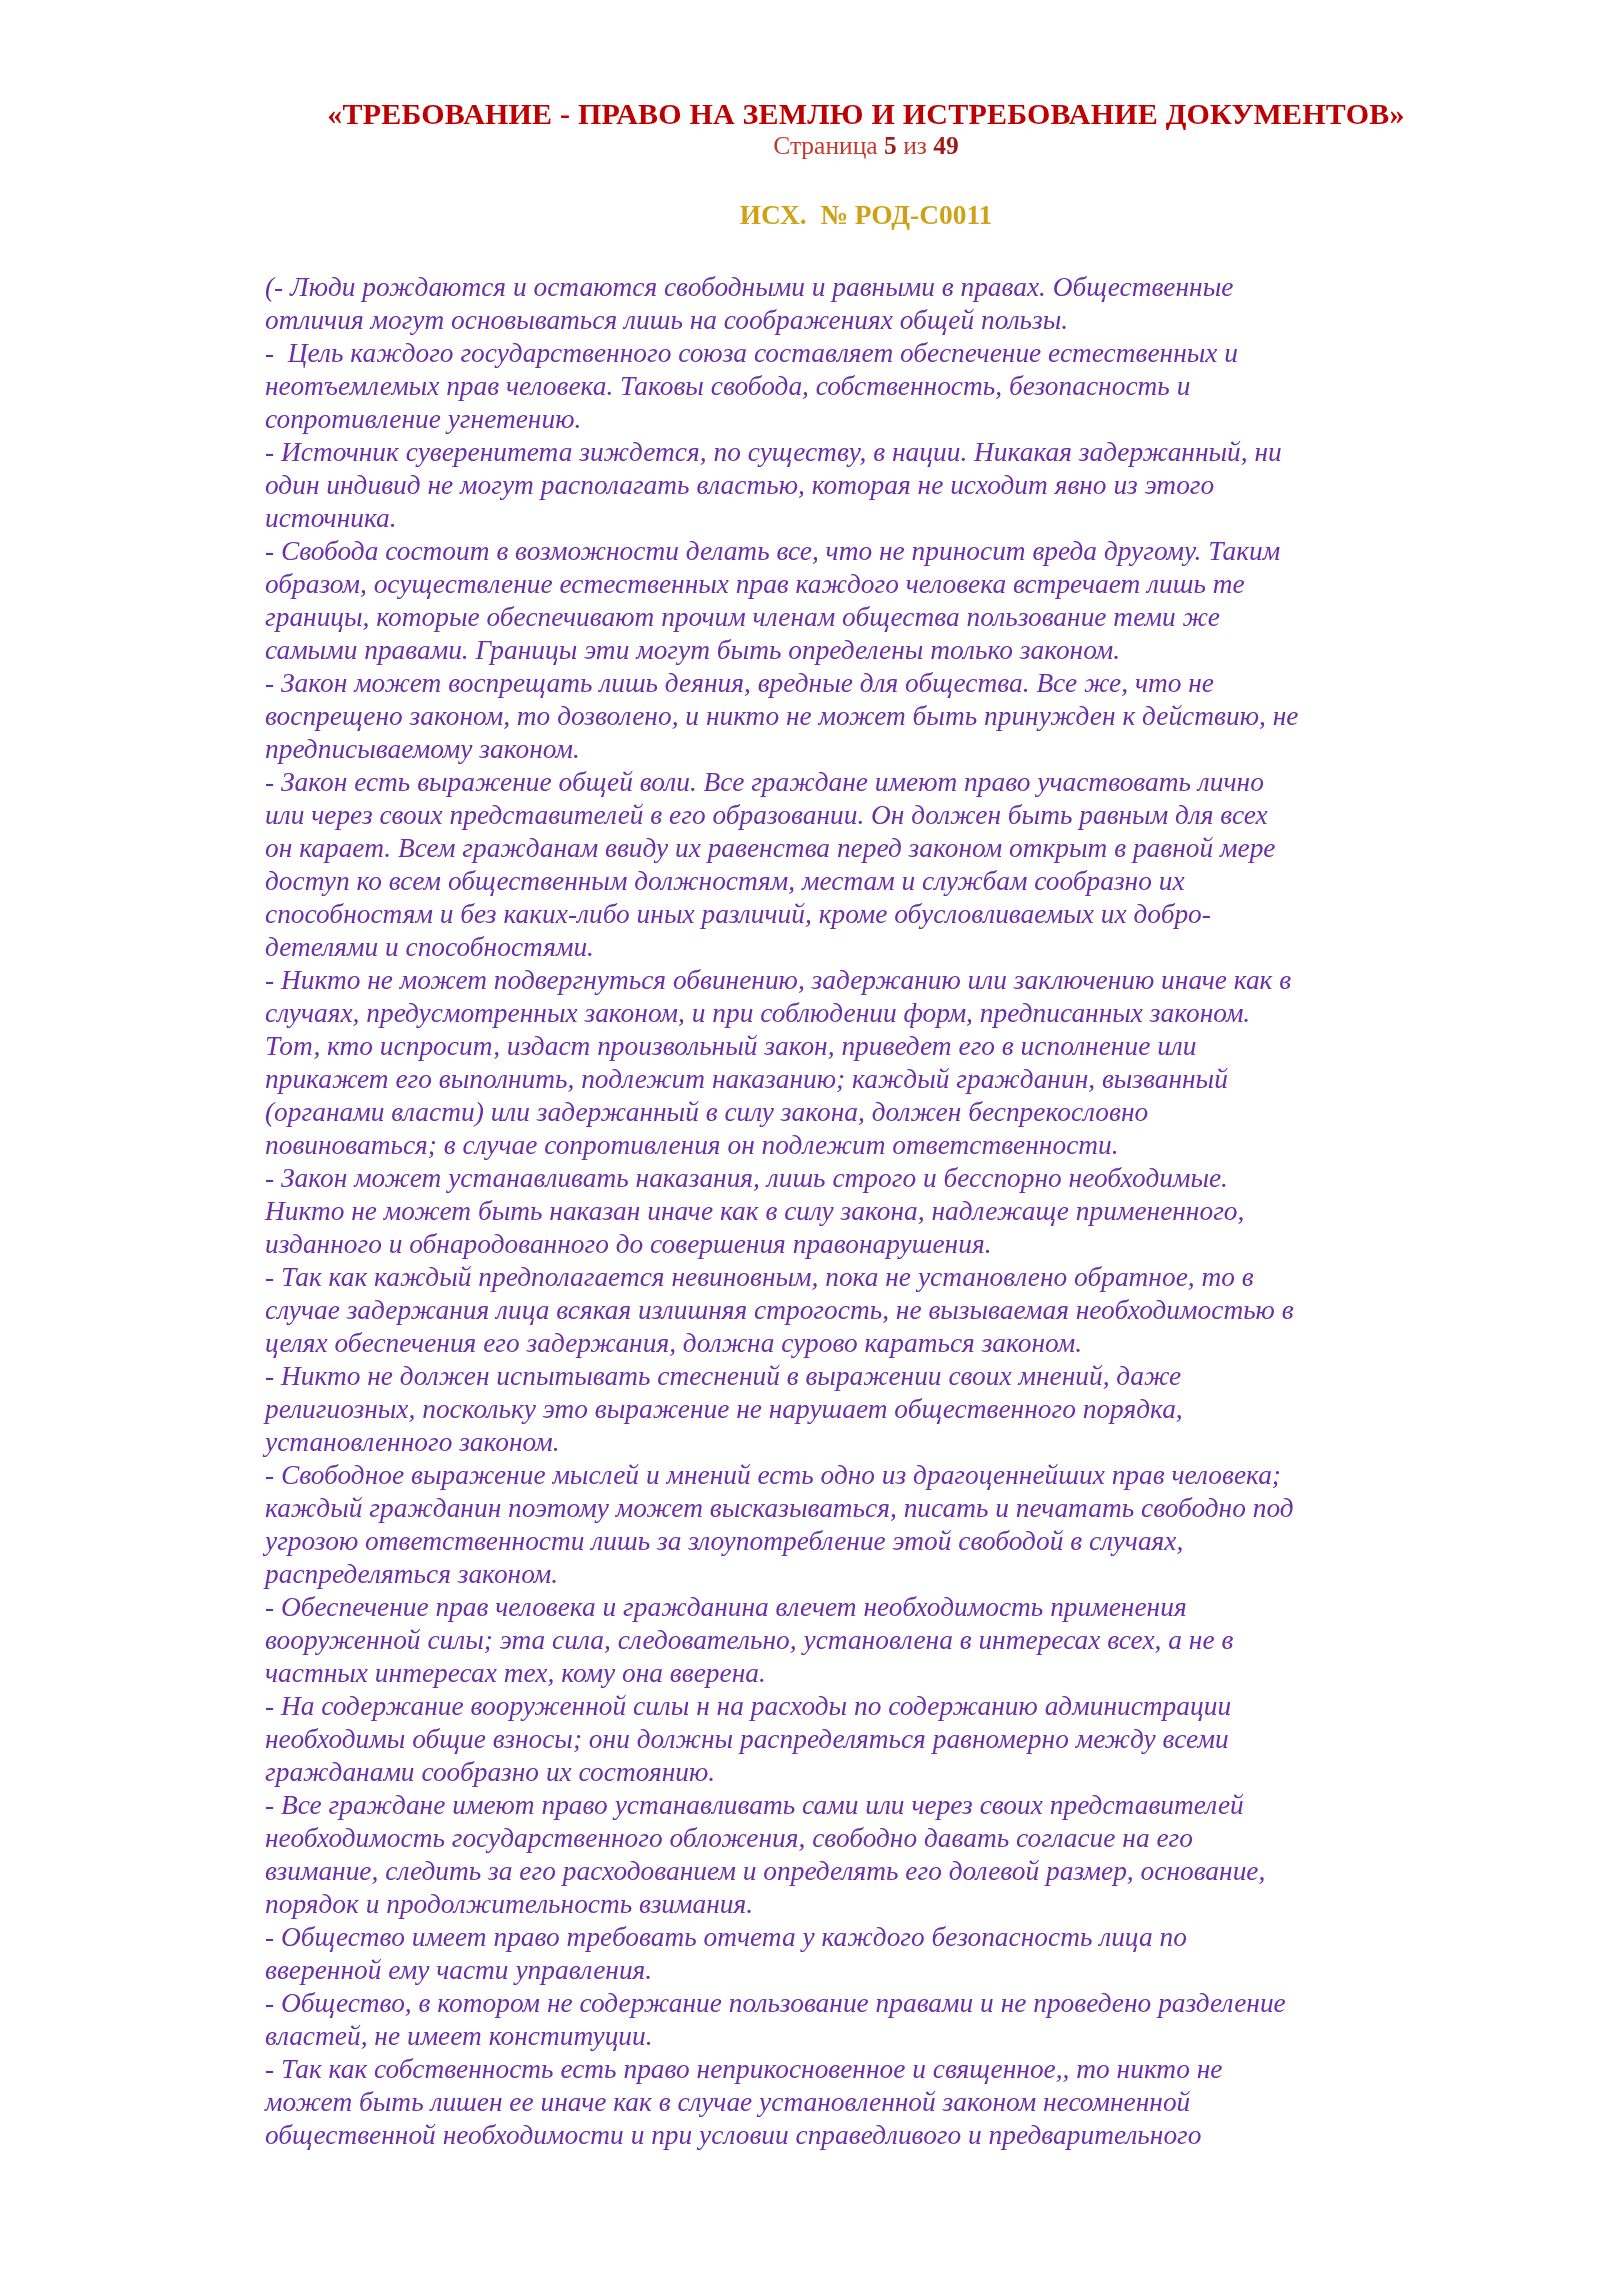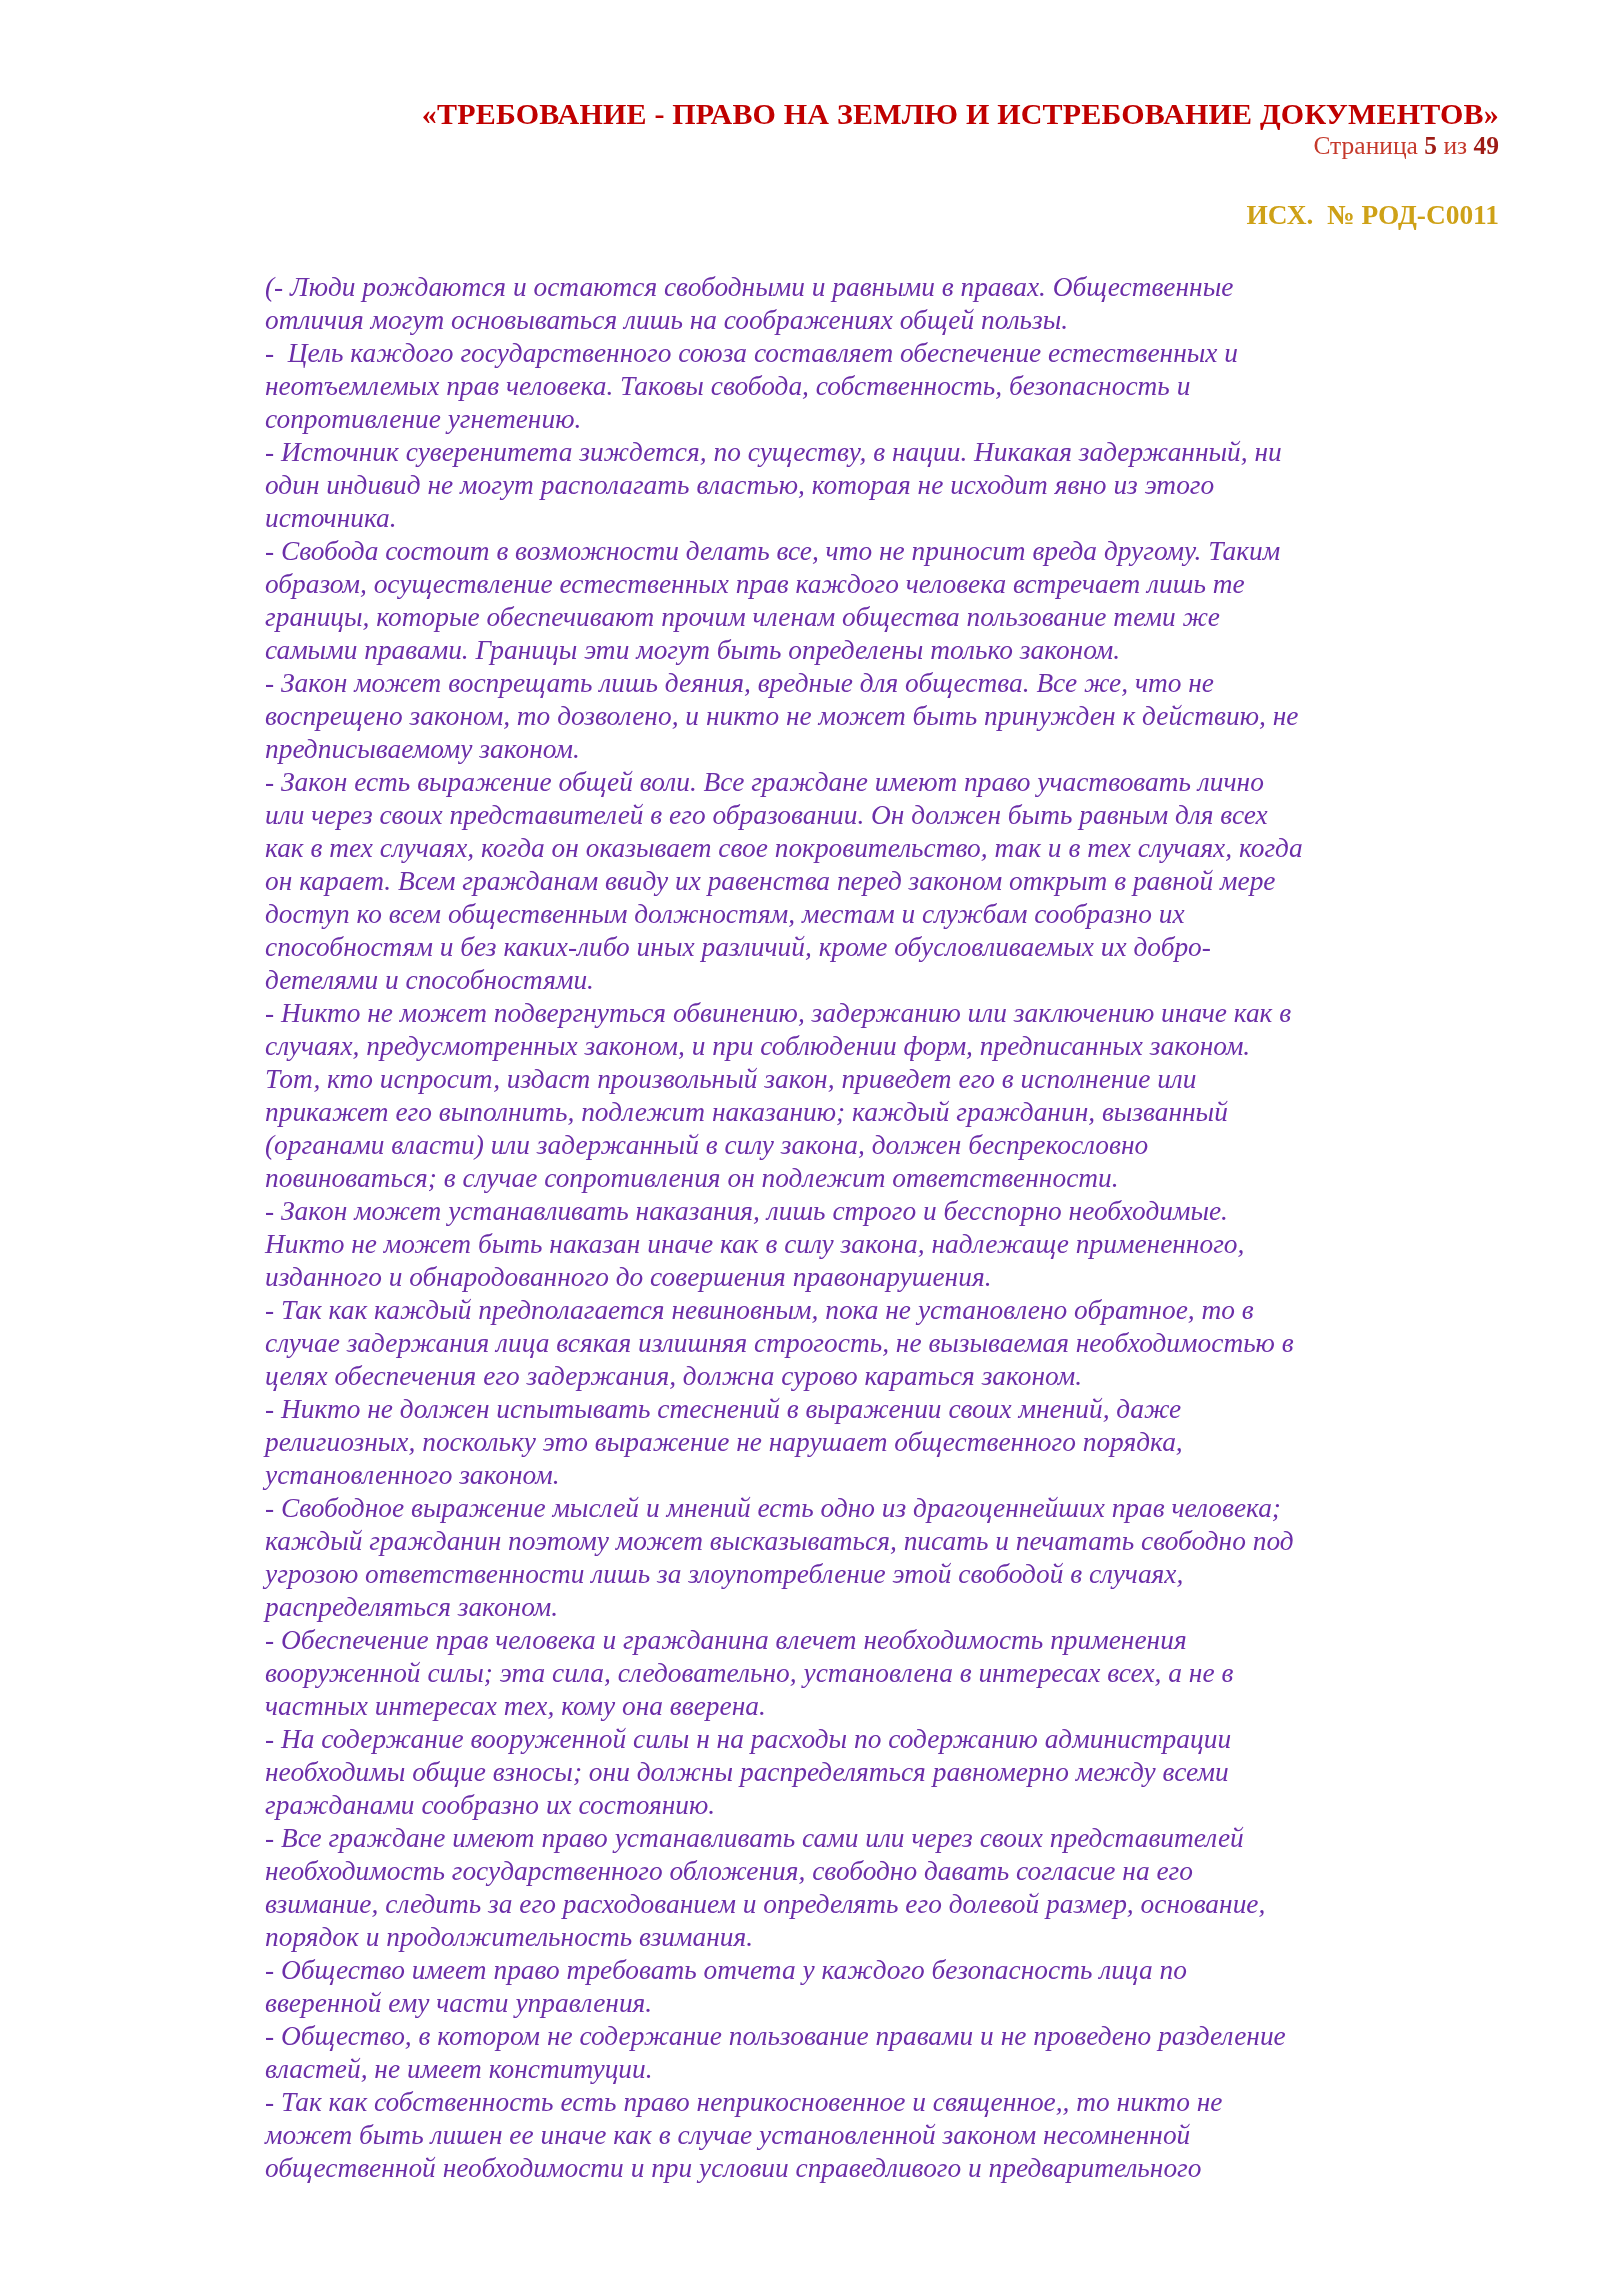--- a/index.html
+++ b/index.html
@@ -15,21 +15,21 @@
     width:1621px;height:2293px;
     background:var(--page_bg);
     font-family:"Liberation Serif", serif;
     position:relative;
     overflow:hidden;
   }
   .page{
     position:absolute;left:233px;top:0;width:1266px;height:2293px;
   }
   .doc-header{
-    text-align:right;
+    text-align:center;
     margin-top:96px;
   }
   .doc-title{
     font-weight:bold;
     font-size:30px;
     line-height:35px;
     color:var(--title_red);
     letter-spacing:0.2px;
     white-space:pre;
   }
@@ -87,21 +87,20 @@
       <div class="line">источника.</div>
       <div class="line">- Свобода состоит в возможности делать все, что не приносит вреда другому. Таким</div>
       <div class="line">образом, осуществление естественных прав каждого человека встречает лишь те</div>
       <div class="line">границы, которые обеспечивают прочим членам общества пользование теми же</div>
       <div class="line">самыми правами. Границы эти могут быть определены только законом.</div>
       <div class="line">- Закон может воспрещать лишь деяния, вредные для общества. Все же, что не</div>
       <div class="line">воспрещено законом, то дозволено, и никто не может быть принужден к действию, не</div>
       <div class="line">предписываемому законом.</div>
       <div class="line">- Закон есть выражение общей воли. Все граждане имеют право участвовать лично</div>
       <div class="line">или через своих представителей в его образовании. Он должен быть равным для всех</div>
-      <div class="line">как в тех случаях, когда он оказывает свое покровительство, так и в тех случаях, когда</div>
       <div class="line">он карает. Всем гражданам ввиду их равенства перед законом открыт в равной мере</div>
       <div class="line">доступ ко всем общественным должностям, местам и службам сообразно их</div>
       <div class="line">способностям и без каких-либо иных различий, кроме обусловливаемых их добро-</div>
       <div class="line">детелями и способностями.</div>
       <div class="line">- Никто не может подвергнуться обвинению, задержанию или заключению иначе как в</div>
       <div class="line">случаях, предусмотренных законом, и при соблюдении форм, предписанных законом.</div>
       <div class="line">Тот, кто испросит, издаст произвольный закон, приведет его в исполнение или</div>
       <div class="line">прикажет его выполнить, подлежит наказанию; каждый гражданин, вызванный</div>
       <div class="line">(органами власти) или задержанный в силу закона, должен беспрекословно</div>
       <div class="line">повиноваться; в случае сопротивления он подлежит ответственности.</div>

